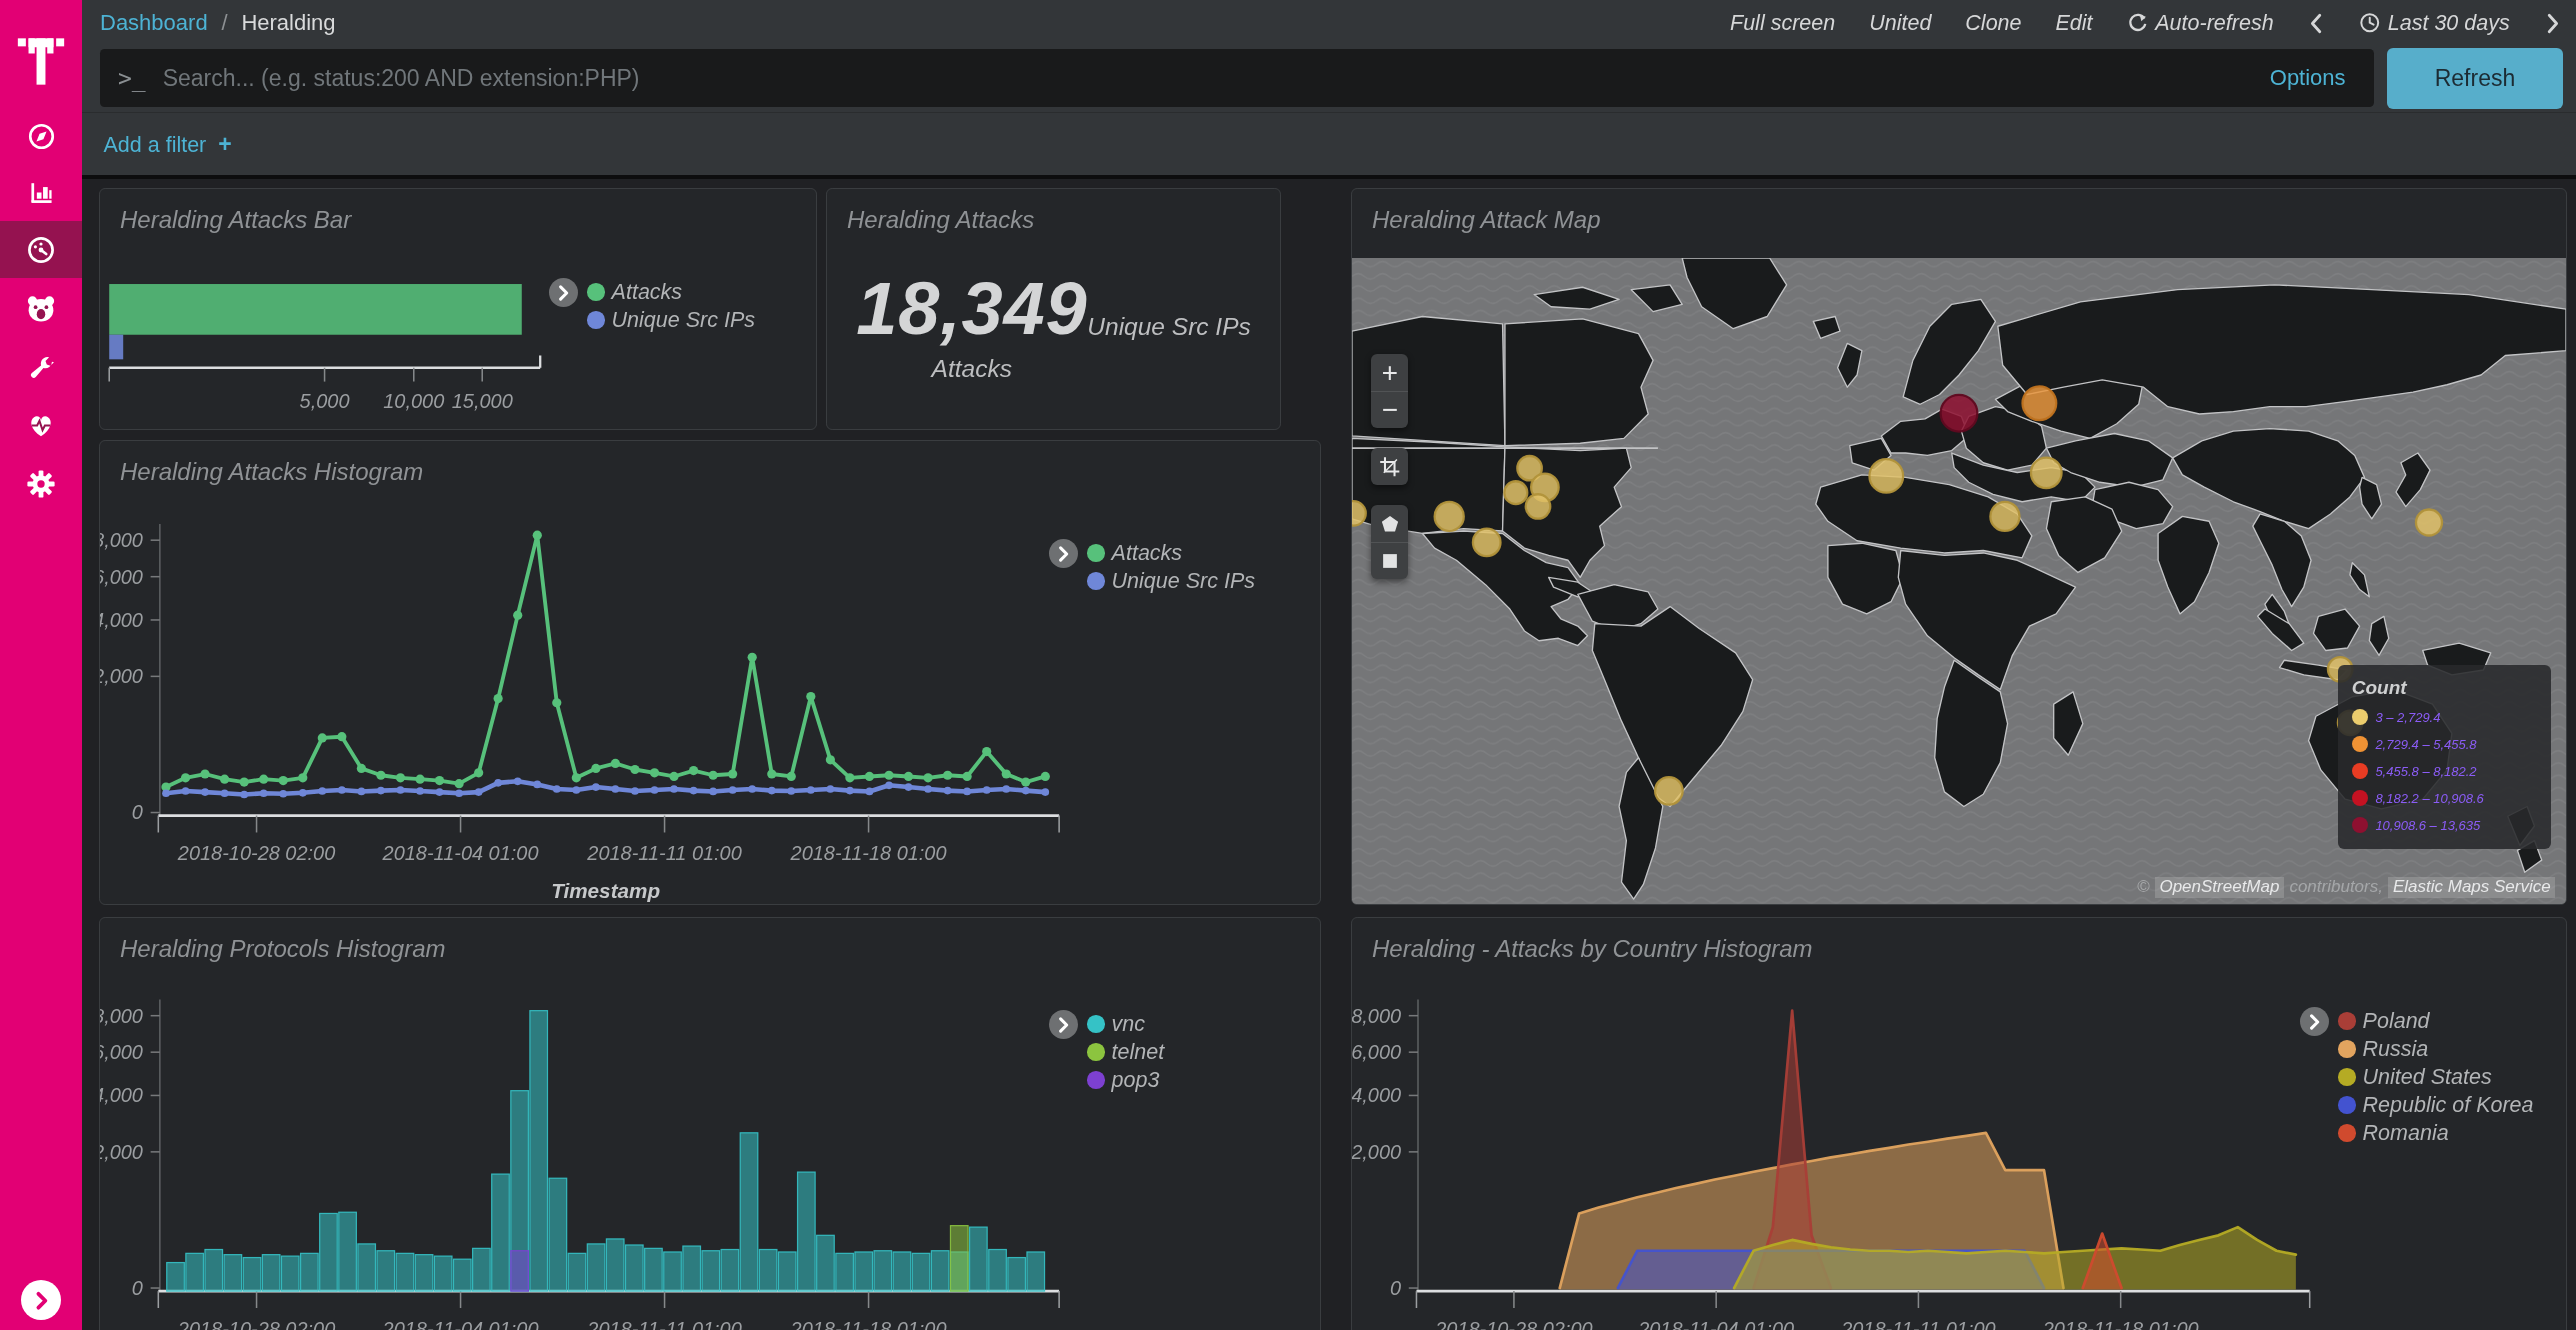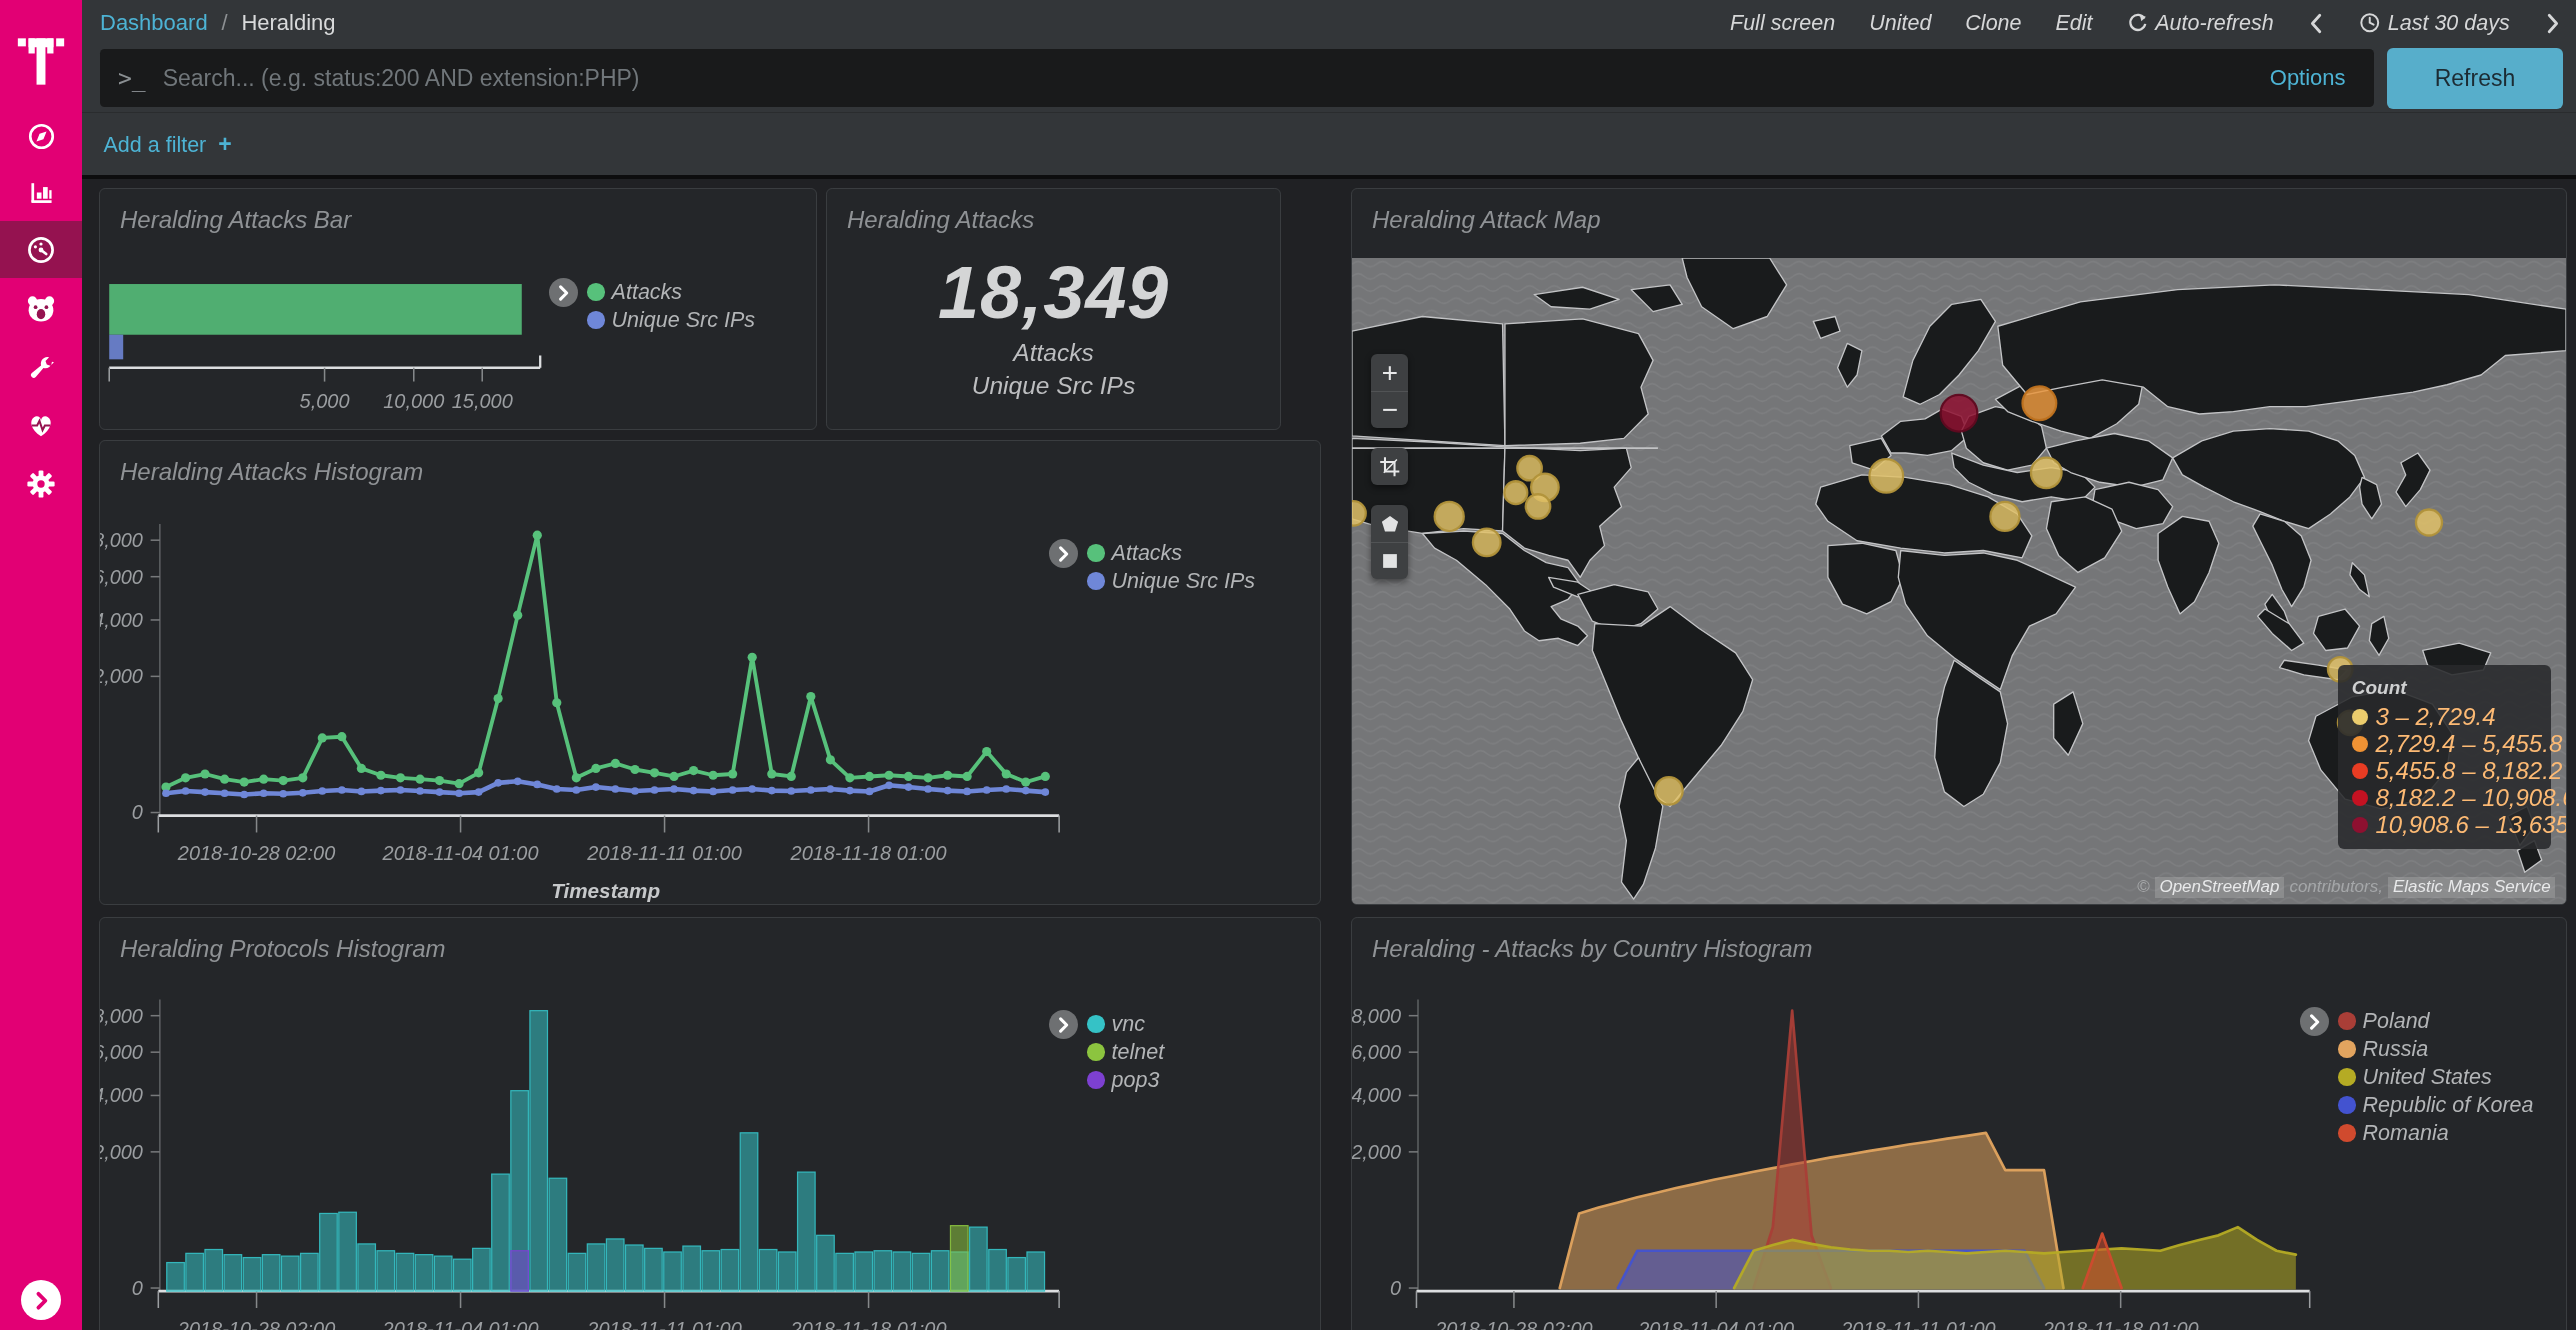--- a/index.html
+++ b/index.html
@@ -44,36 +44,36 @@
 
   
   .legend { position:absolute; }
   .lg-expand { position:absolute; left:0; top:0; width:29px; height:29px; border-radius:50%; background:#6e7072; display:flex; align-items:center; justify-content:center; cursor:pointer; }
   .lg-rows { margin-left:38px; }
   .lg-row { display:flex; align-items:center; height:28px; cursor:pointer; }
   .lg-dot { width:17.6px; height:17.6px; border-radius:50%; margin-right:7px; flex:0 0 auto; }
   .lg-label { font-size:21.5px; color:#b3b5b7; white-space:nowrap; }
 
   
-  .metric-wrap { position:absolute; inset:0; display:flex; justify-content:center; align-items:center; padding-top:31px;flex-direction:column; }
+  .metric-wrap { position:absolute; inset:0; display:flex; justify-content:center; align-items:center; padding-top:31px; }
   .metric { text-align:center; }
   .metric-value { font-size:74px; font-weight:bold; color:#d4d5d6; letter-spacing:0.8px; }
   .metric-label { font-size:24.5px; color:#bdbec0; margin-top:4.6px; }
 
   
   .map-area { position:absolute; left:0; right:0; top:69px; bottom:0; overflow:hidden; border-radius:0 0 4.6px 4.6px; cursor:grab; }
   .map-controls { position:absolute; left:19px; top:96px; z-index:5; }
   .mc-group { background:#3e4042; border-radius:6.1px; box-shadow:0 2.3px 6.1px rgba(0,0,0,.45); margin-bottom:20px; overflow:hidden; }
   .mc-btn { width:37px; height:37px; display:flex; align-items:center; justify-content:center; color:#e8e9ea; font-size:28px; cursor:pointer; }
   .mc-btn + .mc-btn { border-top:1.5px solid rgba(255,255,255,.10); }
   .map-legend { position:absolute; right:15.3px; bottom:55px; width:213px; background:rgba(40,41,43,.88); border-radius:6.1px; padding:12.3px 14px 10.7px 14px; z-index:5; }
   .ml-title { font-size:19px; font-weight:bold; color:#cfd0d1; margin-bottom:4.6px; }
   .ml-row { display:flex; align-items:center; height:27px; }
   .ml-dot { width:16px; height:16px; border-radius:50%; margin-right:7.7px; flex:0 0 auto; }
-  .ml-label { font-size:24px; color:#fdba74; white-space:nowrap; }
+  .ml-label { font-size:13px; color:#8b5cf6; white-space:nowrap; }
   .map-attr { position:absolute; right:10.7px; bottom:6.1px; font-size:17px; color:#a5a7a9; z-index:5; display:flex; gap:5.4px; align-items:center; }
   .attr-chip { background:rgba(255,255,255,.16); color:#e8e9ea; padding:0.8px 4.6px; cursor:pointer; }
 
   .seg { stroke-linejoin:round; stroke-linecap:round; }
 </style>
 </head>
 <body>
 
 <div class="app">
 

